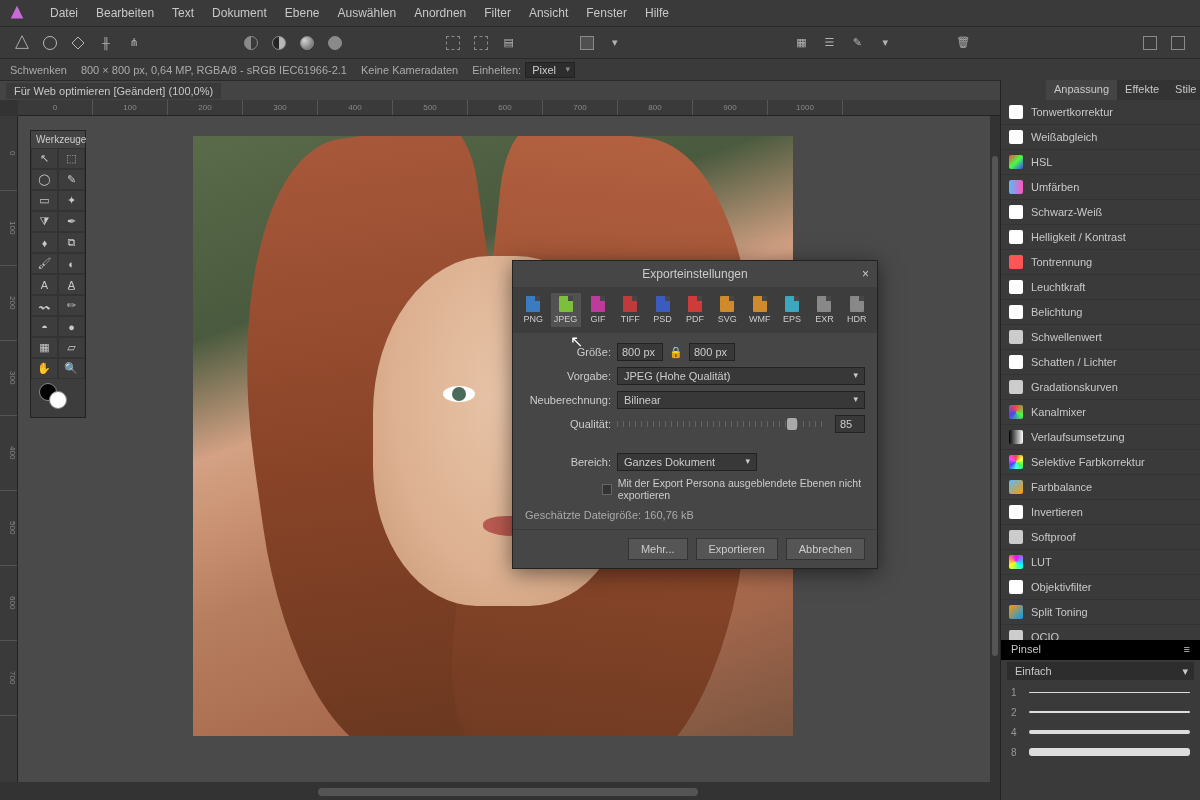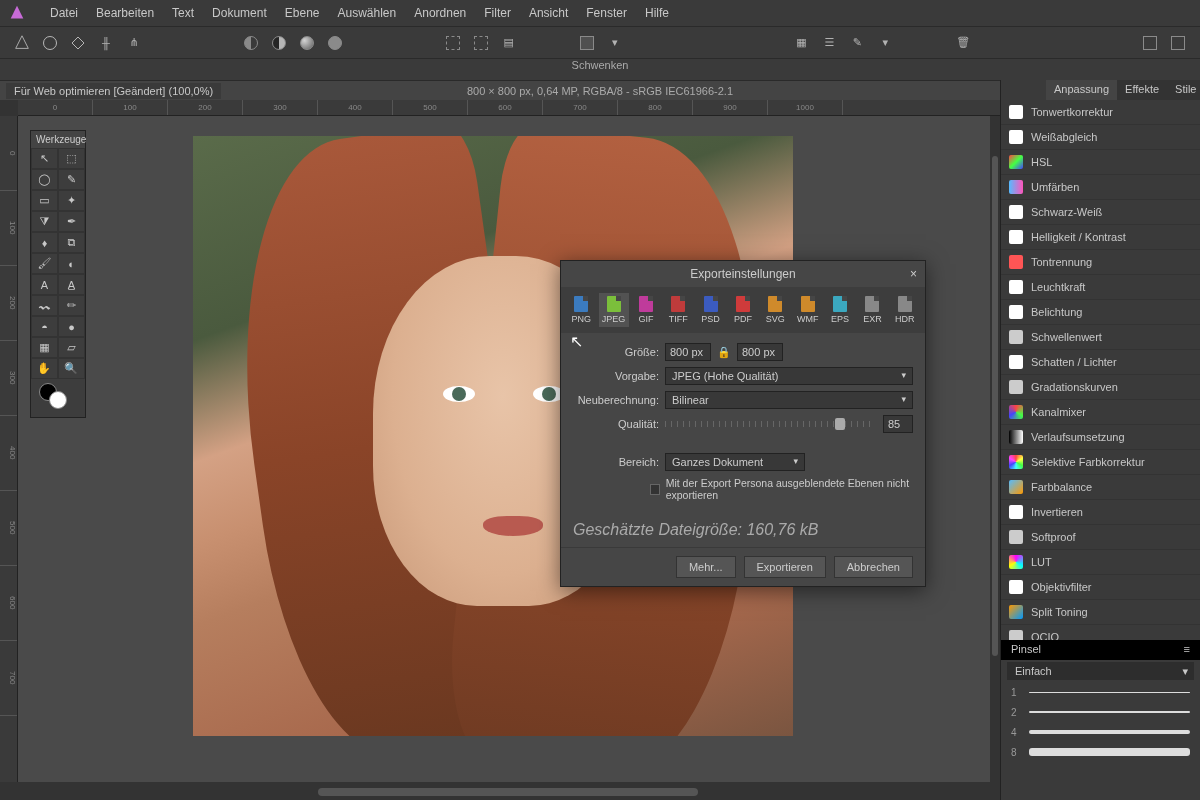--- a/index.html
+++ b/index.html
@@ -12,21 +12,21 @@
 
 
 .toolbar { height:32px; background:#3a3a3a; border-top:1px solid #2a2a2a; display:flex; align-items:center; padding:0 12px; gap:14px; }
 .toolbar .grp { display:flex; gap:8px; align-items:center; }
 .tb-ico { width:20px; height:20px; display:flex; align-items:center; justify-content:center; opacity:.85; }
 .sq { width:14px; height:14px; border:1px solid #999; }
 .circle { width:14px; height:14px; border:1px solid #999; border-radius:50%; }
 .circle.fill { background:#999; }
 
 
-.infobar { height:22px; background:#3a3a3a; display:flex; align-items:center; padding:0 10px; gap:14px; font-size:11px; color:#aaa; border-top:1px solid #2a2a2a;flex-direction:column;}
+.infobar { height:22px; background:#3a3a3a; display:flex; align-items:center; padding:0 10px; gap:14px; font-size:11px; color:#aaa; border-top:1px solid #2a2a2a;}
 .infobar .sel { display:flex; align-items:center; gap:4px; }
 .dropdown { background:#2d2d2d; border:1px solid #222; padding:1px 18px 1px 6px; font-size:11px; color:#ccc; position:relative; }
 .dropdown::after { content:"▾"; position:absolute; right:4px; top:1px; font-size:9px; color:#888;}
 
 
 .tabbar { height:20px; background:#444; display:flex; align-items:center; padding:0 6px; font-size:11px; border-top:1px solid #2a2a2a; }
 .tabbar .tab { padding:2px 8px; background:#3a3a3a; }
 .tabbar .tabx { margin-left:auto; width:14px; text-align:center; }
 .ruler-h { position:absolute; top:100px; left:18px; right:200px; height:16px; background:#3a3a3a; border-bottom:1px solid #222; font-size:8px; color:#888; display:flex; }
 .ruler-h .tick { width:75px; text-align:center; border-right:1px solid #555; padding-top:3px;}
@@ -62,41 +62,41 @@
 .adj { display:flex; align-items:center; gap:8px; height:25px; padding:0 8px; border-bottom:1px solid #333; font-size:11px;}
 .adj .ico{ width:14px; height:14px; display:flex; align-items:center; justify-content:center; font-size:12px;}
 .pinsel-hdr { height:20px; background:#000000; padding:3px 10px; font-size:11px; display:flex; justify-content:space-between;}
 .pinsel-sel { padding:3px 8px; font-size:11px; background:#2d2d2d; margin:2px 6px; position:relative;}
 .pinsel-sel::after{content:"▾";position:absolute;right:6px;}
 .brush-row{display:flex;align-items:center;gap:8px;padding:2px 10px;height:20px;}
 .brush-row .n{width:10px;font-size:10px;color:#999;}
 .brush-line{flex:1;height:6px;border-radius:3px;}
 
 
-.dialog { position:absolute; left:560px; top:260px; width:366px; background:#464646; border:1px solid #222; box-shadow:0 4px 20px rgba(0,0,0,.5); z-index:20; font-size:11px; color:#ccc;}
+.dialog { position:absolute; left:512px; top:260px; width:366px; background:#464646; border:1px solid #222; box-shadow:0 4px 20px rgba(0,0,0,.5); z-index:20; font-size:11px; color:#ccc;}
 .dialog .dtitle { text-align:center; padding:6px; position:relative; font-size:12px;}
 .dialog .dclose { position:absolute; right:8px; top:6px; cursor:default;}
 .fmt-row { display:flex; justify-content:space-around; padding:6px 4px; background:#3d3d3d;}
 .fmt { display:flex; flex-direction:column; align-items:center; gap:2px; padding:3px 4px; font-size:9px; width:30px;}
 .fmt.sel{ background:#525252; }
 .fmt .fico{ width:14px; height:16px; border-radius:1px; position:relative;}
 .fico::before{content:"";position:absolute;top:0;right:0;width:5px;height:5px;background:#464646;}
 .dlg-body{ padding:10px 12px 8px 12px; }
 .row{ display:flex; align-items:center; margin-bottom:6px; gap:6px;}
 .row .lbl{ width:86px; text-align:right; font-size:11px;}
 .inp{ background:#383838; border:1px solid #222; padding:2px 4px; color:#ccc; font-size:11px; width:46px;}
 .sel-wide{ flex:1; background:#383838; border:1px solid #222; padding:2px 6px; position:relative;}
 .sel-wide::after{content:"▾";position:absolute;right:6px;top:2px;font-size:9px;}
 .lock{ width:14px; text-align:center; color:#c9a94a;}
 .slider{ flex:1; height:6px; background:repeating-linear-gradient(90deg,#666 0 1px,transparent 1px 6px); position:relative; margin-right:6px;}
 .slider .knob{position:absolute;right:26px;top:-3px;width:10px;height:12px;background:#aaa;border-radius:2px;}
 .chk{width:11px;height:11px;border:1px solid #666;background:#333;}
 .dlg-foot{ display:flex; justify-content:flex-end; gap:8px; padding:8px 12px; border-top:1px solid #3a3a3a;}
 .btn{ background:#555; padding:4px 12px; border:1px solid #333; font-size:11px;}
-.est{ font-size:16px; color:#aaa; margin-top:20px;font-style:italic;}
+.est{ font-size:11px; color:#aaa; margin-top:8px;}
 
 .cursor{position:absolute;left:570px;top:332px;z-index:30;font-size:16px;color:#fff;pointer-events:none;}
 
 .scroll-h{position:absolute;left:18px;right:200px;bottom:0;height:16px;background:#333;display:flex;align-items:center;}
 .scroll-h .thumb{height:8px;background:#555;margin-left:300px;width:380px;border-radius:4px;}
 .scroll-v{position:absolute;right:200px;top:116px;bottom:16px;width:10px;background:#333;}
 .scroll-v .thumb{width:6px;background:#555;margin:40px auto;height:500px;border-radius:3px;}
 </style>
 </head>
 <body>

